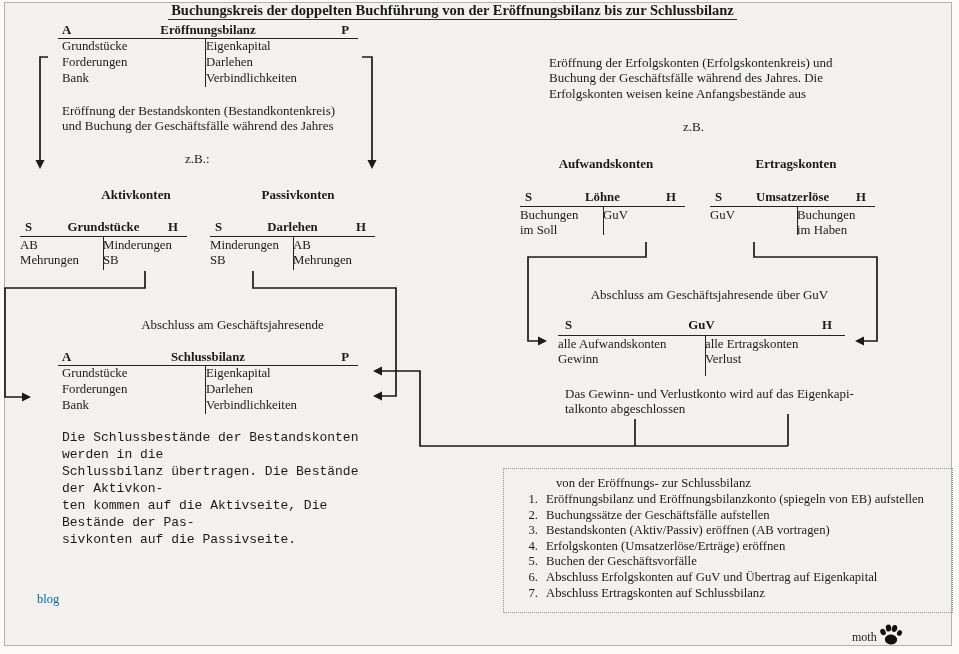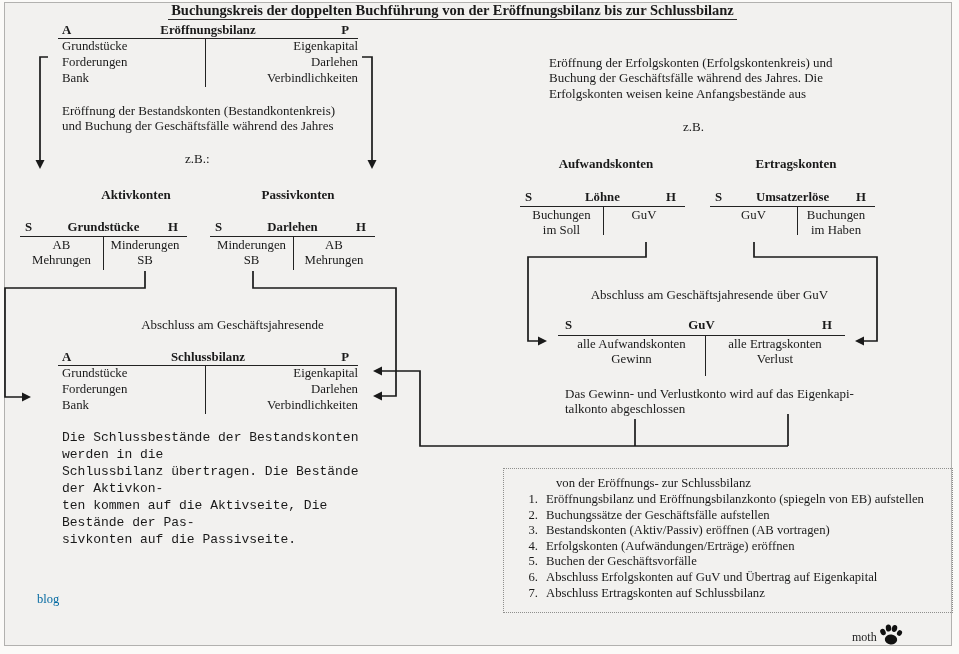--- a/index.html
+++ b/index.html
@@ -15,29 +15,29 @@
   .note{font-size:13px;line-height:15.4px;}
   .lbl{font-size:13px;font-weight:bold;text-align:center;}
   
   .bt{width:300px;font-size:12.8px;}
   .bt .hdr{position:relative;height:15px;border-bottom:1.6px solid #222;font-weight:bold;}
   .bt .hdr .cl{position:absolute;left:4px;top:0;}
   .bt .hdr .nm{display:block;text-align:center;}
   .bt .hdr .cr{position:absolute;right:9px;top:0;}
   .bt .body{position:relative;display:flex;}
   .bt .colL{width:147px;box-sizing:border-box;padding-left:4px;line-height:15.8px;}
-  .bt .colR{flex:1;border-left:1.4px solid #222;line-height:15.8px;text-align:right;}
+  .bt .colR{flex:1;border-left:1.4px solid #222;line-height:15.8px;}
   
   .ta{font-size:12.8px;}
   .ta .hdr{position:relative;height:16px;border-bottom:1.6px solid #222;font-weight:bold;}
   .ta .hdr .cl{position:absolute;left:5px;top:0;}
   .ta .hdr .nm{display:block;text-align:center;}
   .ta .hdr .cr{position:absolute;right:9px;top:0;}
   .ta .body{position:relative;display:flex;line-height:14.6px;}
-  .ta .cell{text-align:center;padding-top:1px;}
+  .ta .cell{padding-top:1px;}
   .ta .tdiv{position:absolute;top:0;width:1.4px;background:#222;}
   
   .steps{left:503px;top:468px;width:450px;height:145px;border:1px dotted #8f8f8d;
          box-sizing:border-box;font-size:12.7px;padding:7px 4px 0 18px;}
   .steps .hd{font-weight:normal;margin:0 0 1px 34px;line-height:15px;}
   .step{display:flex;line-height:15.6px;}
   .step .n{width:16px;text-align:right;margin-right:8px;flex:none;}
   .wm{font-size:12.5px;color:#0369a1;}
   .logo{display:flex;align-items:flex-start;font-size:12px;color:#222;}
   svg.overlay{position:absolute;left:0;top:0;pointer-events:none;}
@@ -219,21 +219,21 @@
     <div class="step">
       <span class="n">2.</span>
       <span>Buchungssätze der Geschäftsfälle aufstellen</span>
     </div>
     <div class="step">
       <span class="n">3.</span>
       <span>Bestandskonten (Aktiv/Passiv) eröffnen (AB vortragen)</span>
     </div>
     <div class="step">
       <span class="n">4.</span>
-      <span>Erfolgskonten (Aufwändungen/Erträge) eröffnen</span>
+      <span>Erfolgskonten (Umsatzerlöse/Erträge) eröffnen</span>
     </div>
     <div class="step">
       <span class="n">5.</span>
       <span>Buchen der Geschäftsvorfälle</span>
     </div>
     <div class="step">
       <span class="n">6.</span>
       <span>Abschluss Erfolgskonten auf GuV und Übertrag auf Eigenkapital</span>
     </div>
     <div class="step">

